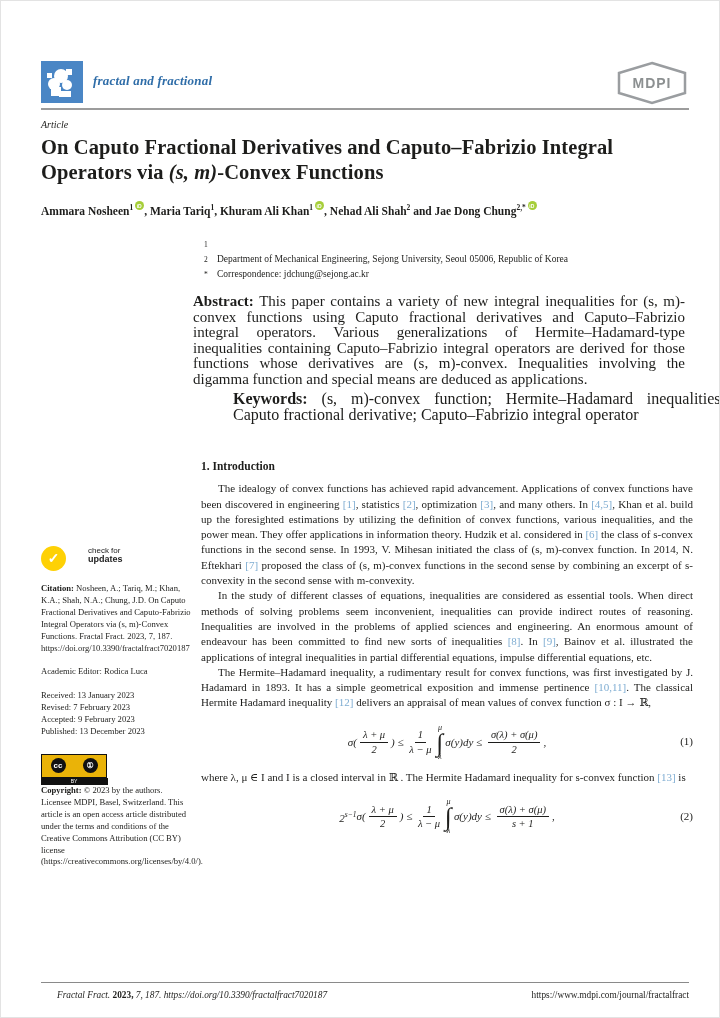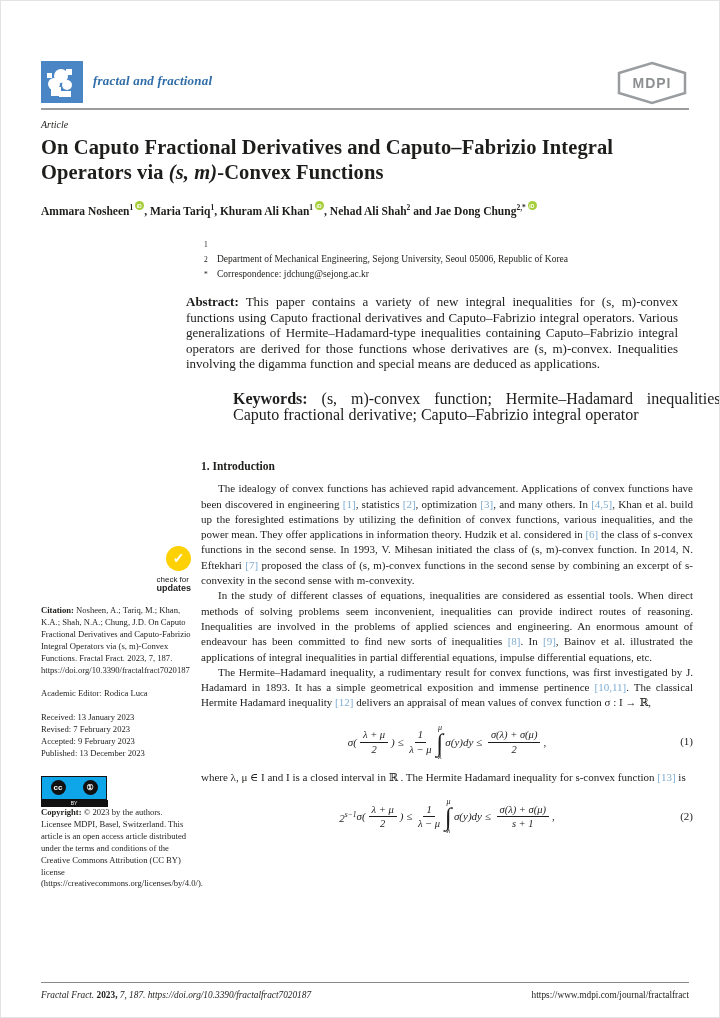--- a/index.html
+++ b/index.html
@@ -25,38 +25,38 @@
          margin-left:2px;vertical-align:super;position:relative;}
   .orcid::after{content:"iD";position:absolute;left:1.5px;top:1.5px;font-size:5px;color:#fff;
          font-family:"Liberation Sans",sans-serif;}
   .sep{font-weight:bold;}
 
   
   .affils{position:absolute;left:203px;top:236px;width:490px;font-size:9.5px;line-height:14px;}
   .affil-row{display:flex;}
   .affil-marker{width:13px;flex:none;font-size:7.5px;vertical-align:super;padding-top:1px;}
   
-  .abstract{position:absolute;left:185px;top:293px;width:492px;font-size:13px;
+  .abstract{position:absolute;left:192px;top:293px;width:492px;font-size:15px;
             line-height:15.6px;text-align:justify;}
   .keywords{position:absolute;left:200px;top:390px;width:492px;font-size:16px;
             line-height:15.6px;text-align:justify;margin-left:32px;}
   .b{font-weight:bold;}
 
   
   .sidebar{position:absolute;left:40px;top:545px;width:150px;font-size:8.6px;line-height:11.9px;}
-  .check-badge{display:flex;align-items:flex-end;gap:4px;cursor:pointer;flex-direction:column;}
+  .check-badge{display:flex;align-items:flex-start;gap:22px;cursor:pointer;}
   .check-circle{width:25px;height:25px;border-radius:50%;background:#fed105;flex:none;
                 display:flex;align-items:center;justify-content:center;
                 box-shadow:inset 0 0 0 2px #fff0;}
   .check-circle::after{content:"✓";color:#fff;font-weight:bold;font-size:14px;
                 font-family:"Liberation Sans",sans-serif;}
   .check-text{font-family:"Liberation Sans",sans-serif;font-size:8px;line-height:9px;color:#222;}
   .check-text .l2{font-weight:bold;font-size:9px;}
   .side-block{margin-top:12px;}
-  .cc-box{margin-top:16px;width:64px;height:22px;background:#0ea5e9;border:1.5px solid #111;
+  .cc-box{margin-top:16px;width:64px;height:22px;background:#eab308;border:1.5px solid #111;
           display:flex;align-items:center;justify-content:space-around;position:relative;}
   .cc-box::after{content:"BY";position:absolute;left:-1.5px;right:-1.5px;bottom:-8px;height:7px;
           background:#111;color:#fff;font-size:5px;text-align:center;line-height:7px;
           font-family:"Liberation Sans",sans-serif;}
   .cc-circle{width:15px;height:15px;border-radius:50%;background:#111;color:#fff;
           display:flex;align-items:center;justify-content:center;font-size:8px;
           font-family:"Liberation Sans",sans-serif;font-weight:bold;}
   .copyright{margin-top:7px;}
 
   
@@ -73,21 +73,21 @@
   .frac{display:inline-flex;flex-direction:column;align-items:center;line-height:1.25;
         font-size:10.5px;margin:0 3px;}
   .frac .num{padding:0 3px 0.5px 3px;border-bottom:0.8px solid #1d1d1b;}
   .dint{display:inline-flex;flex-direction:column;align-items:center;line-height:1;margin:0 2px;}
   .dint .bound{font-size:8px;}
   .dint .glyph{font-size:25px;font-style:normal;margin:-2px 0;}
   .coeff sup{font-size:7.5px;}
 
   
   .ftr-rule{position:absolute;left:40px;right:30px;top:981px;border-top:1.4px solid #8a8a8a;}
-  .footer{position:absolute;left:40px;right:30px;top:989px;font-size:9.3px;
+  .footer{position:absolute;left:56px;right:30px;top:989px;font-size:9.3px;
           display:flex;justify-content:space-between;}
   .it{font-style:italic;}
 </style>
 </head>
 <body>
 
 <div class="page">
 
   <svg class="hdr-logo" viewBox="0 0 42 42">
     <rect x="0" y="0" width="42" height="42" fill="#4a86c5"></rect>

